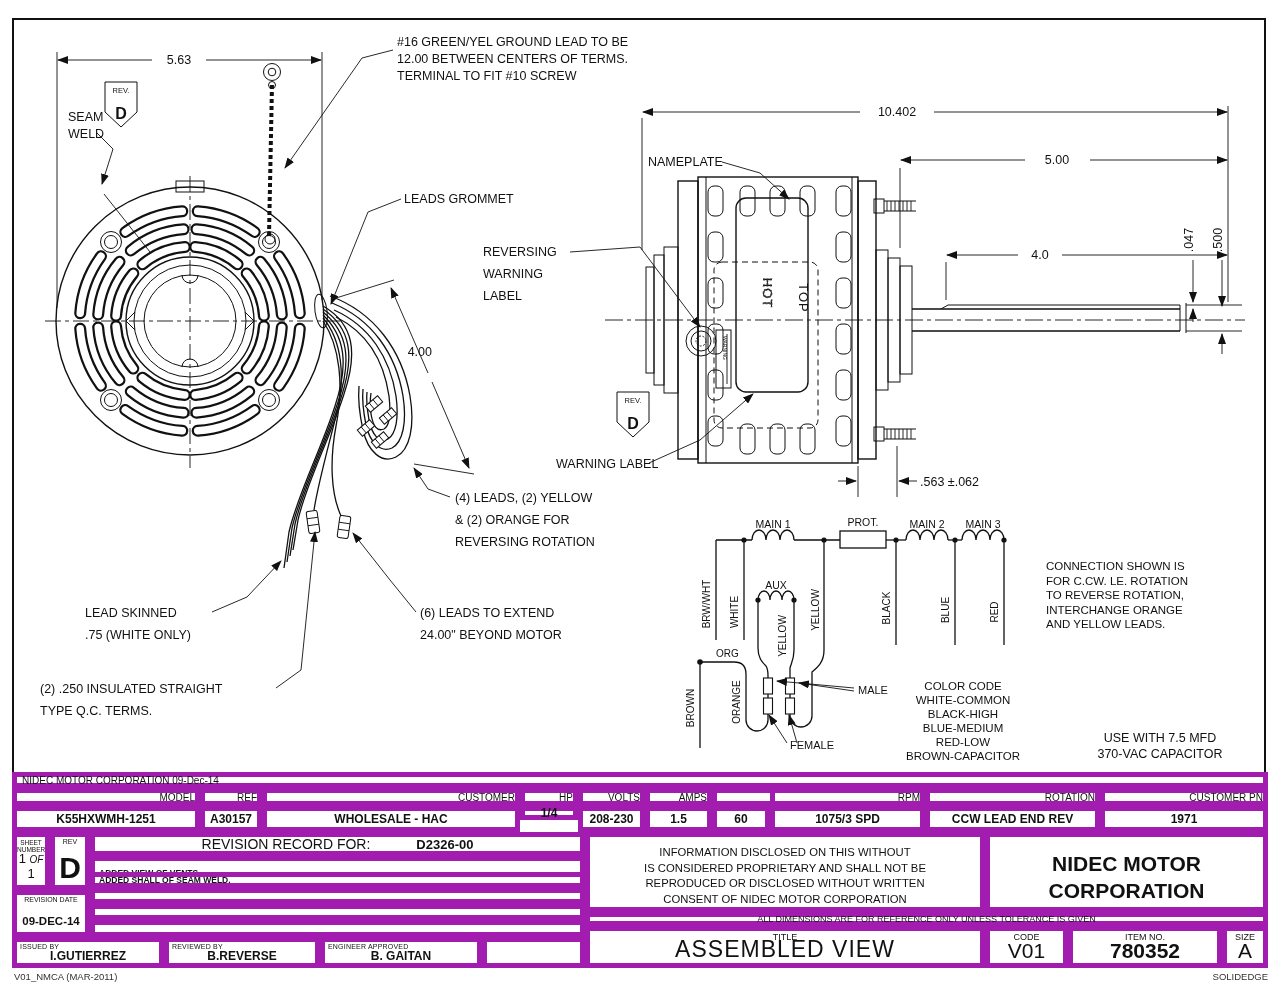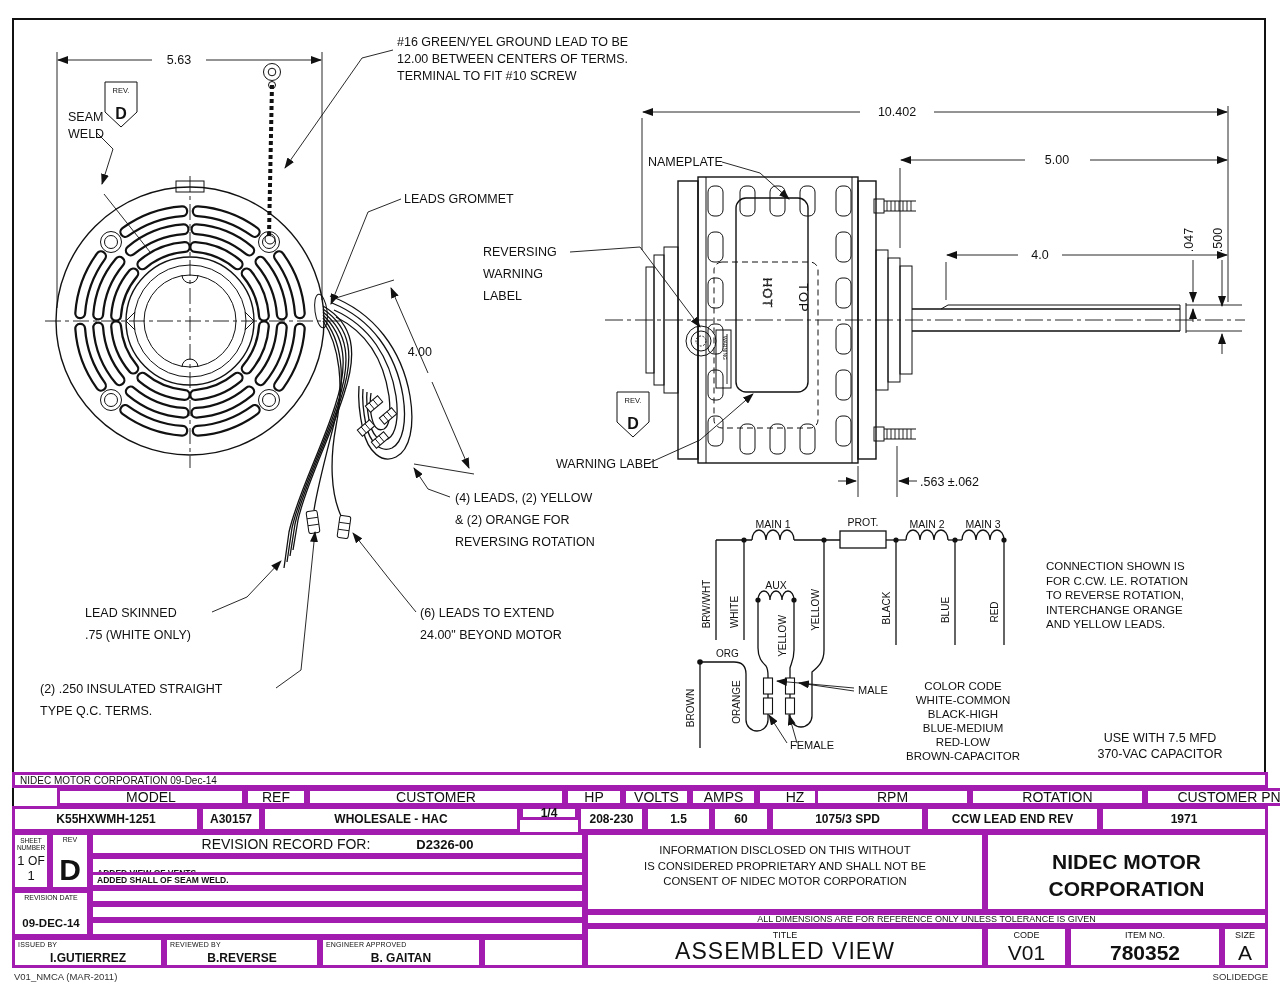--- a/index.html
+++ b/index.html
@@ -17,22 +17,22 @@
   .t10{font-size:10px;}
   .t105{font-size:10.5px;}
   .t13{font-size:13px;letter-spacing:1px;}
   .mid{text-anchor:middle;}
   .wht{fill:#fff;stroke:#111;}
   
   #sheet-border{position:absolute;left:12px;top:18px;width:1254px;height:950px;
      border:2px solid #111;box-sizing:border-box;pointer-events:none;}
   
   #tb{position:absolute;left:12px;top:772px;width:1256px;height:196px;}
-  #tb .cell{position:absolute;border:3px solid #a21caf;box-sizing:border-box;background:#fff;}
-  #tb .hdr{display:flex;align-items:center;justify-content:center;font-size:14px;margin-left:45px;}
+  #tb .cell{position:absolute;border:5px solid #a21caf;box-sizing:border-box;background:#fff;}
+  #tb .hdr{display:flex;align-items:center;justify-content:flex-end;font-size:10px;}
   #tb .val{display:flex;align-items:center;justify-content:center;font-size:12px;font-weight:bold;}
   #tb .cl{position:absolute;top:1px;left:3px;font-size:7px;letter-spacing:0.2px;color:#111;}
   #tb .clc{position:absolute;top:1px;left:0;right:0;text-align:center;font-size:7px;}
   .companyline{display:flex;align-items:center;padding-left:5px;font-size:10px;}
   .recrow{display:flex;align-items:center;padding-left:4px;font-size:8.5px;font-weight:bold;}
   .bigvalue{display:flex;align-items:flex-end;justify-content:center;padding-bottom:3px;}
   #footer-left{position:absolute;left:14px;top:971px;font-size:9.5px;color:#333;}
   #footer-right{position:absolute;right:12px;top:971px;font-size:9.5px;color:#333;}
 </style>
 </head>
@@ -508,21 +508,21 @@
   <div class="cell val" style="left:1088px;top:34px;width:168px;height:26px;">
         <span>1971</span>
       </div>
 
   <div class="cell" style="left:0;top:60px;width:38px;height:58px;">
     <div style="position:absolute;top:2px;left:0;right:0;text-align:center;font-size:6.5px;line-height:7px;">
       <div>SHEET</div>
           <div>NUMBER</div>
     </div>
     <div style="position:absolute;bottom:4px;left:0;right:0;text-align:center;font-size:13px;">
-      <span>1</span> <span style="font-size:12px;">OF</span> <span>1</span>
+      <span>1</span> <span style="font-size:10px;font-style:italic;">OF</span> <span>1</span>
     </div>
   </div>
 
   <div class="cell" style="left:38px;top:60px;width:40px;height:58px;">
     <div class="clc">REV</div>
     <div style="position:absolute;bottom:2px;left:0;right:0;text-align:center;font-size:30px;font-weight:bold;line-height:30px;">D</div>
   </div>
 
   <div class="cell" style="left:78px;top:60px;width:495px;height:24px;display:flex;align-items:center;justify-content:center;gap:46px;">
     <span style="font-size:14px;">REVISION RECORD FOR:</span>
@@ -559,20 +559,21 @@
   </div>
   <div class="cell" style="left:308px;top:165px;width:162px;height:31px;">
     <div class="cl">ENGINEER APPROVED</div>
     <div class="bigvalue" style="height:100%;font-size:12px;font-weight:bold;">B. GAITAN</div>
   </div>
   <div class="cell" style="left:470px;top:165px;width:103px;height:31px;"></div>
 
   <div class="cell" style="left:573px;top:60px;width:400px;height:80px;text-align:center;font-size:11.3px;line-height:15.5px;padding-top:8px;">
     <div>INFORMATION DISCLOSED ON THIS WITHOUT</div>
     <div>IS CONSIDERED PROPRIETARY AND SHALL NOT BE</div>
+    <div>REPRODUCED OR DISCLOSED WITHOUT WRITTEN</div>
     <div>CONSENT OF NIDEC MOTOR CORPORATION</div>
   </div>
 
   <div class="cell" style="left:973px;top:60px;width:283px;height:80px;text-align:center;font-size:21px;font-weight:bold;line-height:27px;padding-top:13px;">
     <div>NIDEC MOTOR</div>
     <div>CORPORATION</div>
   </div>
 
   <div class="cell" style="left:573px;top:140px;width:683px;height:14px;display:flex;align-items:center;justify-content:center;font-size:9px;">
     <span>ALL DIMENSIONS ARE FOR REFERENCE ONLY UNLESS TOLERANCE IS GIVEN</span>

